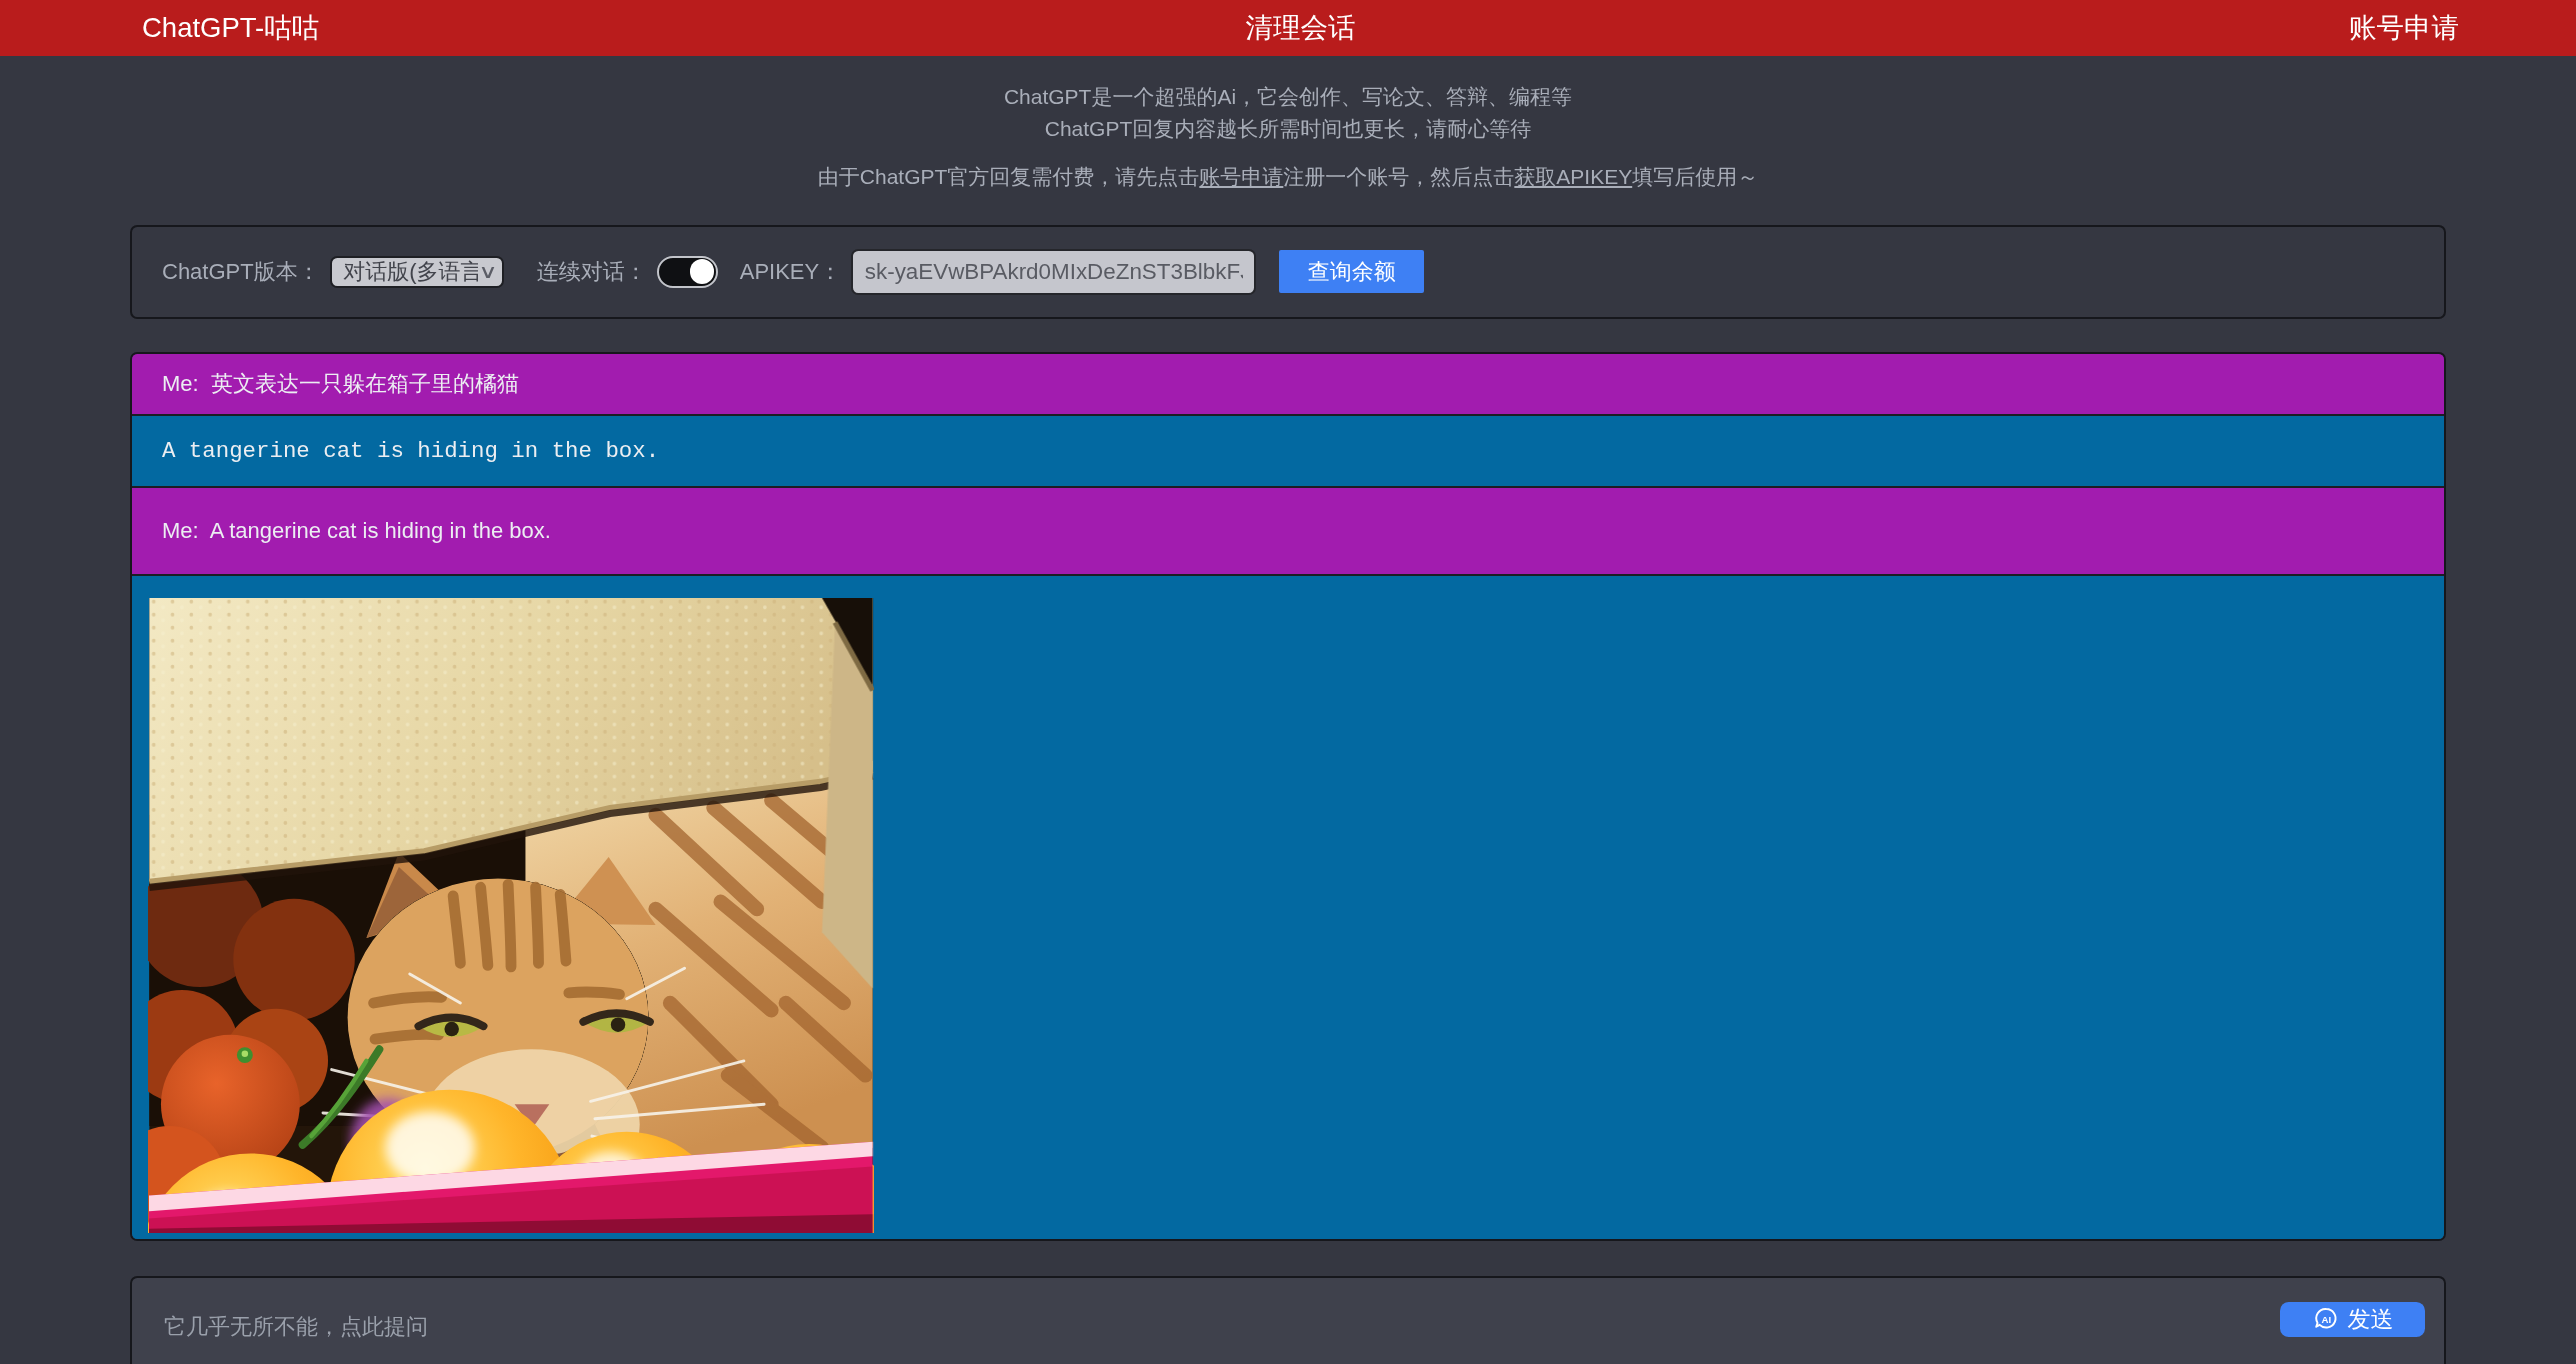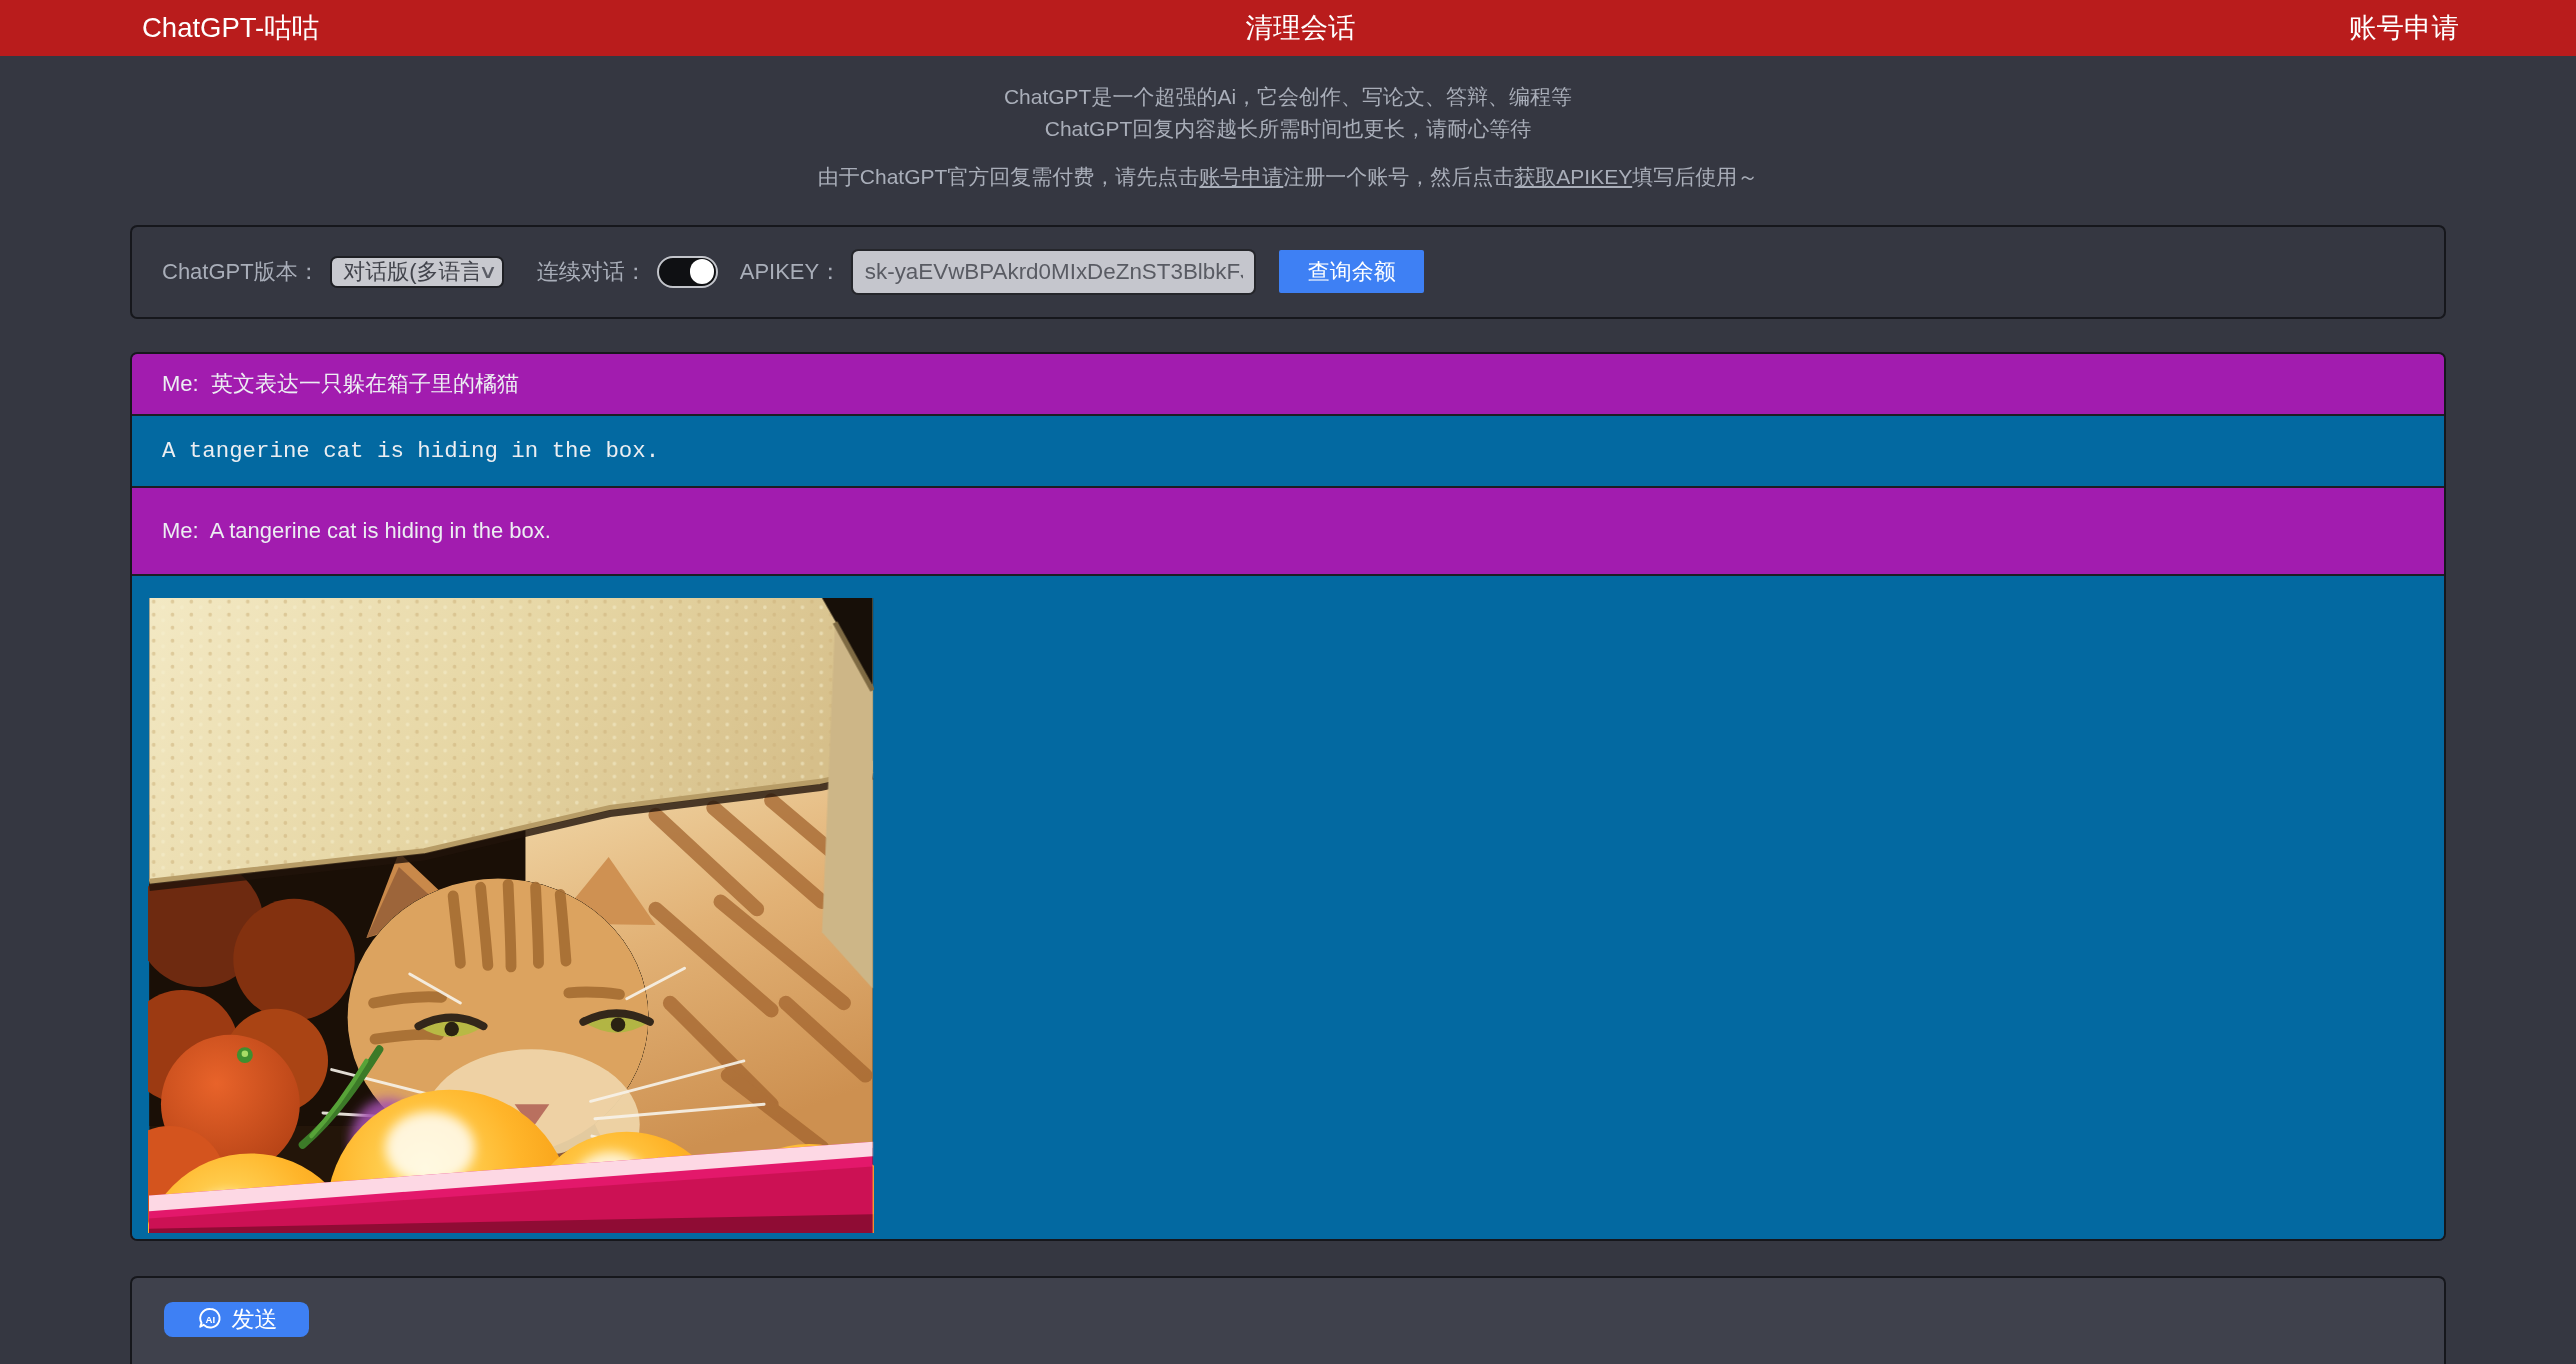--- a/index.html
+++ b/index.html
@@ -259,20 +259,21 @@
       <path d="M0,826 L1000,752 L1000,878 L0,878 Z" fill="#e3186b"></path>
       <path d="M0,826 L1000,752 L1000,772 L0,848 Z" fill="#ffe9ef" opacity="0.92"></path>
       <path d="M0,858 L1000,786 L1000,878 L0,878 Z" fill="#c81050" opacity="0.85"></path>
       <path d="M0,872 L1000,852 L1000,878 L0,878 Z" fill="#8f0c34"></path>
     </svg>
 
   </div>
 </div>
 
 <div class="panel composer">
+  <input type="text" placeholder="它几乎无所不能，点此提问" style="">
   <button class="btn-blue send-btn">
     <svg width="29" height="29" viewBox="0 0 36 36" style="font-size:32px">
       <path d="M19 5 a11.5 11.5 0 1 1 -8.2 19.6 l-4.3 2.4 1.6-4.8 A11.5 11.5 0 0 1 19 5 Z" fill="none" stroke="#ffffff" stroke-width="2.4" stroke-linejoin="round"></path>
       <text x="19" y="22.5" font-size="12" font-weight="bold" fill="#ffffff" text-anchor="middle" font-family="Liberation Sans, sans-serif">AI</text>
     </svg>
     <span>发送</span>
   </button>
 </div>
 
 

